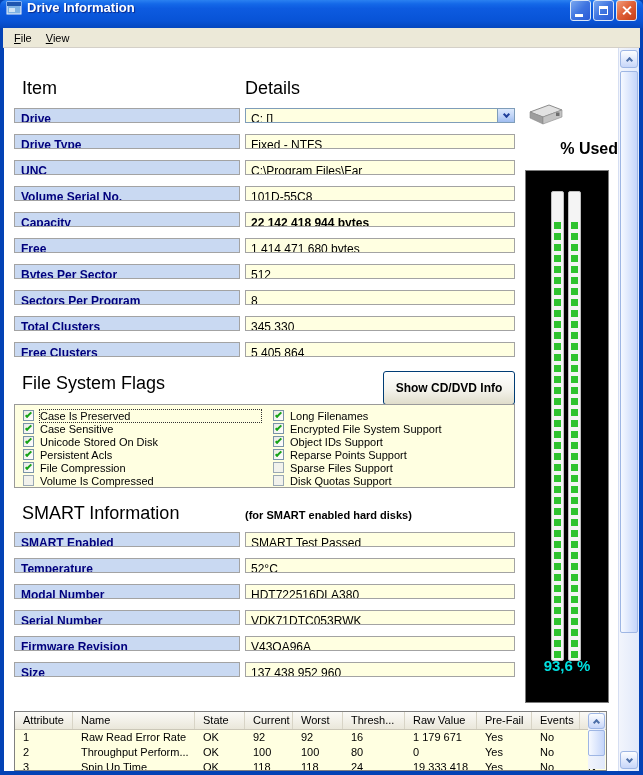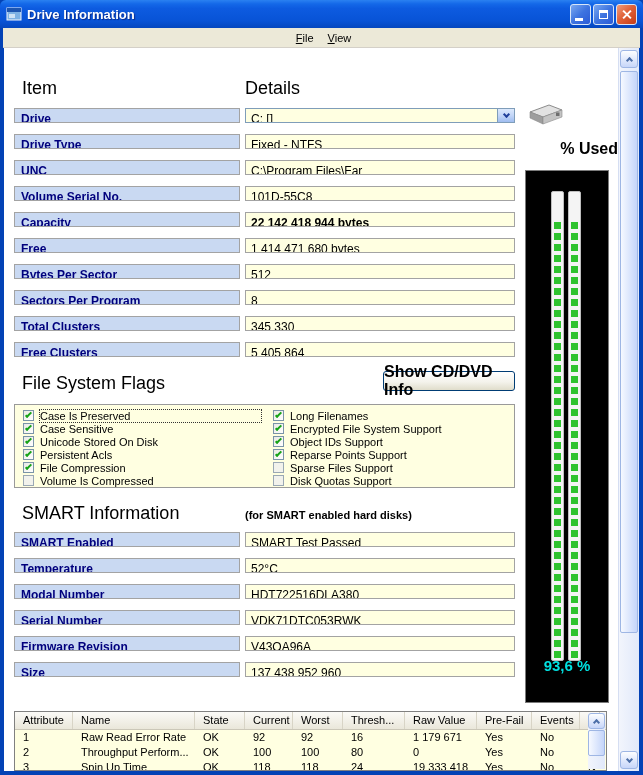--- a/index.html
+++ b/index.html
@@ -1,34 +1,34 @@
 <!DOCTYPE html>
 <html><head>
 <meta charset="utf-8">
 <style>
   html,body{margin:0;padding:0;background:#fff;}
   *{box-sizing:border-box;font-family:"Liberation Sans",sans-serif;}
   #window{position:relative;width:643px;height:775px;background:#0342B5;overflow:hidden;}
   
   #titlebar{position:absolute;top:0;left:0;right:0;height:28px;border-radius:6px 6px 0 0;
     background:linear-gradient(180deg,#2A81F1 0%,#1468E8 14%,#0D5BE0 30%,#0853D6 75%,#0547BE 100%);
-    display:flex;align-items:center;padding:0 6px;}
+    display:flex;padding:0 6px;}
   #title-text{color:#fff;font-weight:bold;font-size:13px;margin-left:5px;text-shadow:1px 1px 1px #0A2A8C;flex:1;}
   .tb-btn{width:21px;height:21px;border:1px solid #D8E6F8;border-radius:3px;margin-left:2px;
     display:flex;align-items:center;justify-content:center;position:relative;}
   .tb-blue{background:linear-gradient(135deg,#7AA8F0 0%,#3E74E0 50%,#2A5BD7 100%);}
   .tb-red{background:linear-gradient(135deg,#F19D7C 0%,#E0623A 45%,#C43C16 100%);}
   .glyph-min{position:absolute;left:4px;bottom:3px;width:8px;height:3px;background:#fff;}
   .glyph-max{width:9px;height:9px;border:1px solid #fff;border-top:3px solid #fff;}
   .glyph-x{position:relative;width:11px;height:11px;}
   .glyph-x::before,.glyph-x::after{content:"";position:absolute;left:5px;top:0;width:2px;height:11px;background:#fff;}
   .glyph-x::before{transform:rotate(45deg);} .glyph-x::after{transform:rotate(-45deg);}
   
   #menubar{position:absolute;top:28px;left:3px;right:3px;height:20px;background:#ECE9D8;
-    display:flex;align-items:center;padding-left:4px;border-bottom:1px solid #D4D0C8;justify-content:center;}
+    display:flex;align-items:center;padding-left:4px;border-bottom:1px solid #D4D0C8;}
   .menu-item{font-size:11px;color:#000;padding:2px 7px;}
   
   #client{position:absolute;top:48px;left:4px;right:4px;bottom:4px;background:#fff;overflow:hidden;}
   #content{position:absolute;left:0;top:0;right:21px;bottom:0;overflow:hidden;}
   .heading{position:absolute;font-size:18px;color:#000;}
   
   .ibox{position:absolute;height:15px;line-height:21px;font-size:12px;overflow:hidden;white-space:nowrap;}
   .ibox.label{left:10px;width:226px;background:#C9D9F2;border:1px solid #A3A3A3;
     color:#00007D;font-weight:bold;padding-left:6px;}
   .ibox.value{left:241px;width:270px;background:#FFFFE1;border:1px solid #A3A3A3;color:#000;padding-left:5px;}
@@ -46,22 +46,22 @@
     font-size:16px;font-weight:bold;color:#000;}
   #gauge{position:absolute;left:521px;top:122px;width:84px;height:533px;background:#000;
     border:1px solid #7B7B7B;}
   .gbar{position:absolute;top:20px;width:13px;height:470px;background:#F4F4F4;
     border:1px solid #BEBEBE;border-radius:2px;overflow:hidden;}
   .gbar.b1{left:25px;} .gbar.b2{left:42px;}
   .bar-fill{position:absolute;left:2px;right:2px;bottom:2px;}
   #usage-percent{position:absolute;left:0;right:0;bottom:28px;text-align:center;
     font-size:15px;font-weight:bold;}
   
-  #cd-btn{position:absolute;left:379px;top:323px;width:132px;height:20px;
-    border:1px solid #003C74;border-radius:3px;font-size:16px;font-weight:bold;color:#000;
+  #cd-btn{position:absolute;left:379px;top:323px;width:132px;height:34px;
+    border:1px solid #003C74;border-radius:3px;font-size:12px;font-weight:bold;color:#000;
     background:linear-gradient(180deg,#FFFFFF 0%,#F4F3EC 55%,#E0DDCB 100%);
     display:flex;align-items:center;justify-content:center;}
   #flags-panel{position:absolute;left:10px;top:356px;width:501px;height:84px;
     background:#FFFFE1;border:1px solid #9A9A9A;}
   .flag-row{position:absolute;height:13px;width:238px;display:flex;align-items:center;}
   .cb{position:relative;width:11px;height:11px;border:1px solid #7A94A8;flex:0 0 11px;
     background:linear-gradient(135deg,#E9E9E4,#FFFFFF);}
   .cb.unchecked{background:#F2F2EC;border-color:#9AA8B4;}
   .check-glyph{position:absolute;left:1px;top:2px;width:7px;height:3px;
     border-left:2px solid #17A317;border-bottom:2px solid #17A317;transform:rotate(-45deg);}

